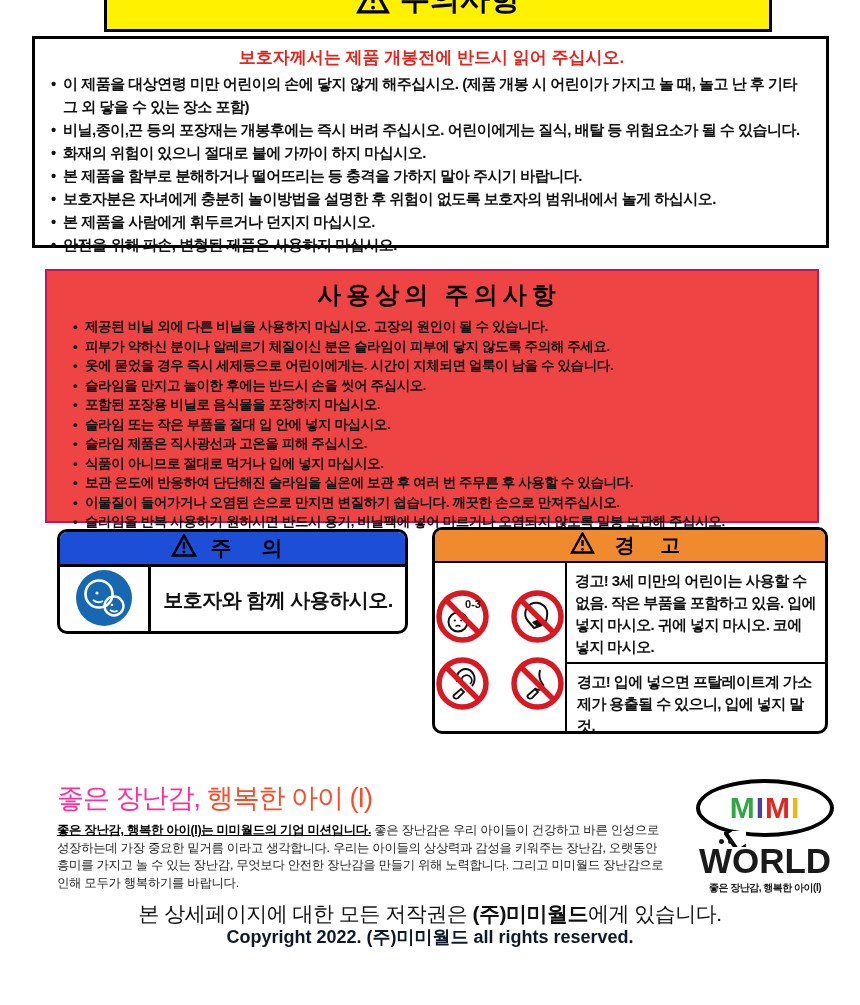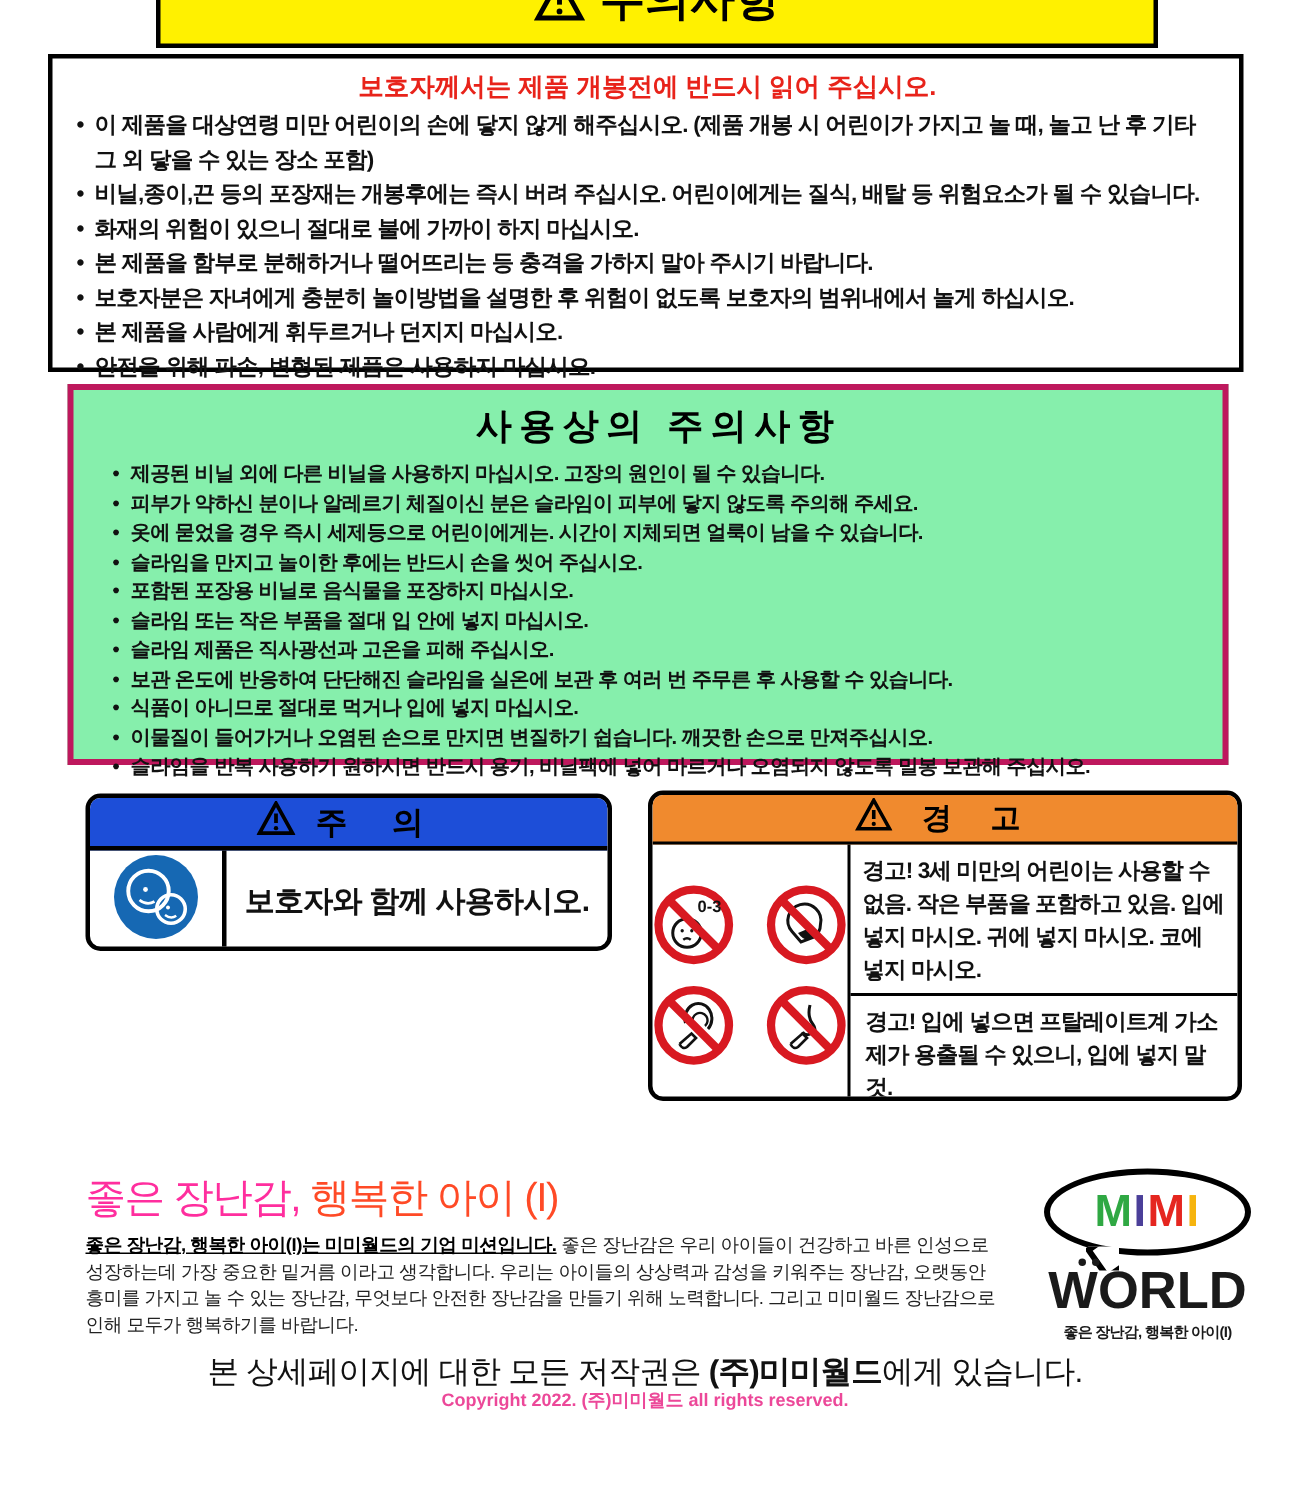--- a/index.html
+++ b/index.html
@@ -15,22 +15,22 @@
   
   .box1{position:absolute;left:32px;top:36px;width:797px;height:212px;border:3px solid #000;
     box-sizing:border-box;background:#fff;padding:5px 14px 0 16px;}
   .box1-header{color:#e8231a;font-weight:bold;font-size:17px;text-align:center;margin:2px 0 3px 0;}
   .wlist{list-style:none;margin:0;padding:0;}
   .wlist li{position:relative;padding-left:12px;text-indent:0;color:#111;}
   .wlist li::before{content:"\2022";position:absolute;left:0;top:0;}
   .box1 .wlist li{font-size:15px;font-weight:600;line-height:23px;letter-spacing:-0.5px;}
 
   
-  .box2{position:absolute;left:45px;top:256px;width:774px;height:254px;border:4px solid #be185d;
-    box-sizing:border-box;background:#86efac;padding:6px 12px 0 26px;}
+  .box2{position:absolute;left:45px;top:269px;width:774px;height:254px;border:2px solid #be185d;
+    box-sizing:border-box;background:#ef4444;padding:6px 12px 0 26px;}
   .box2-title{text-align:center;font-weight:bold;font-size:24px;letter-spacing:5px;color:#000;margin:2px 0 6px 0;}
   .box2 .wlist li{font-size:13.5px;font-weight:600;line-height:19.5px;letter-spacing:-0.4px;}
 
   
   .caution-box{position:absolute;left:57px;top:529px;width:351px;height:105px;border:3px solid #000;
     border-radius:10px;box-sizing:border-box;overflow:hidden;background:#fff;display:flex;flex-direction:column;}
   .caution-head{height:32px;flex:0 0 32px;border-bottom:3px solid #000;display:flex;align-items:center;
     justify-content:center;gap:14px;font-weight:bold;font-size:21px;letter-spacing:12px;}
   .caution-body{flex:1;display:flex;}
   .caution-icon-cell{flex:0 0 88px;border-right:3px solid #000;display:flex;align-items:center;justify-content:center;}
@@ -65,21 +65,21 @@
     background:#fff;border:4px solid #000;transform:rotate(55deg);}
   .logo-mimi{font-weight:900;font-size:30px;letter-spacing:1px;line-height:1;}
   .logo-world{position:relative;font-weight:900;font-size:35px;color:#1a1a1a;letter-spacing:0;line-height:1;margin-top:6px;}
   .logo-world .dots::before{content:"";position:absolute;left:47px;top:-4px;width:5px;height:5px;border-radius:50%;background:#1a1a1a;}
   .logo-world .dots::after{content:"";position:absolute;left:56px;top:-4px;width:5px;height:5px;border-radius:50%;background:#1a1a1a;}
   .logo-tagline{font-size:10px;font-weight:bold;color:#1a1a1a;margin-top:3px;letter-spacing:-0.5px;}
 
   
   .footer1{position:absolute;left:0;top:900px;width:860px;text-align:center;font-size:21px;color:#111;letter-spacing:-0.5px;}
   .footer1 b{font-weight:800;}
-  .footer2{position:absolute;left:0;top:925px;width:860px;text-align:center;font-size:12px;color:#ec4899;font-weight:600;}
+  .footer2{position:absolute;left:0;top:925px;width:860px;text-align:center;font-size:18px;color:#0f172a;font-weight:600;}
 </style>
 </head>
 <body>
 
 <div id="page">
 
   <div class="top-bar" style="background-color: rgb(255, 241, 0);">
     <span class="tri-icon">
       <svg width="34" height="30" viewBox="0 0 24 22">
         <path d="M12 1.5 L22.5 20.5 L1.5 20.5 Z" fill="none" stroke="#000" stroke-width="2.4"></path>
@@ -106,22 +106,22 @@
   <div class="box2">
     <div class="box2-title">사용상의 주의사항</div>
     <ul class="wlist">
       <li>제공된 비닐 외에 다른 비닐을 사용하지 마십시오. 고장의 원인이 될 수 있습니다.</li>
       <li>피부가 약하신 분이나 알레르기 체질이신 분은 슬라임이 피부에 닿지 않도록 주의해 주세요.</li>
       <li>옷에 묻었을 경우 즉시 세제등으로 어린이에게는. 시간이 지체되면 얼룩이 남을 수 있습니다.</li>
       <li>슬라임을 만지고 놀이한 후에는 반드시 손을 씻어 주십시오.</li>
       <li>포함된 포장용 비닐로 음식물을 포장하지 마십시오.</li>
       <li>슬라임 또는 작은 부품을 절대 입 안에 넣지 마십시오.</li>
       <li>슬라임 제품은 직사광선과 고온을 피해 주십시오.</li>
+      <li>식품이 아니므로 절대로 먹거나 입에 넣지 마십시오.</li>
       <li>보관 온도에 반응하여 단단해진 슬라임을 실온에 보관 후 여러 번 주무른 후 사용할 수 있습니다.</li>
-      <li>식품이 아니므로 절대로 먹거나 입에 넣지 마십시오.</li>
       <li>이물질이 들어가거나 오염된 손으로 만지면 변질하기 쉽습니다. 깨끗한 손으로 만져주십시오.</li>
       <li>슬라임을 반복 사용하기 원하시면 반드시 용기, 비닐팩에 넣어 마르거나 오염되지 않도록 밀봉 보관해 주십시오.</li>
     </ul>
   </div>
 
   <div class="caution-box">
     <div class="caution-head" style="background-color: #1d4ed8;">
       <span>
         <svg width="26" height="23" viewBox="0 0 24 22">
           <path d="M12 1.5 L22.5 20.5 L1.5 20.5 Z" fill="none" stroke="#000" stroke-width="2.4"></path>

